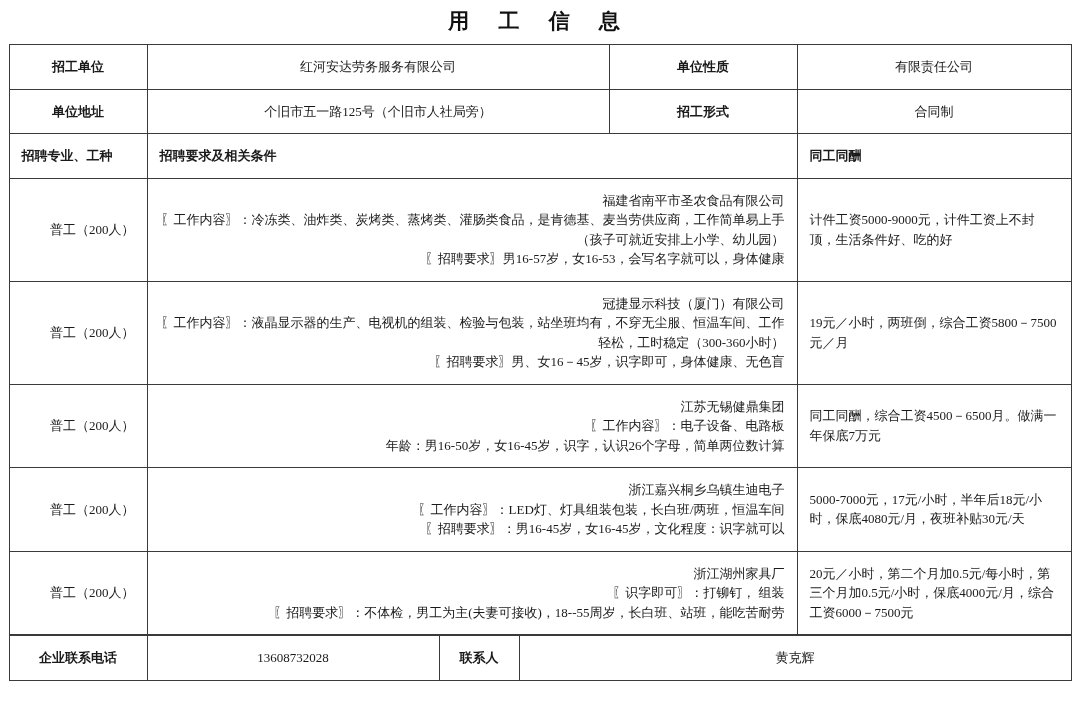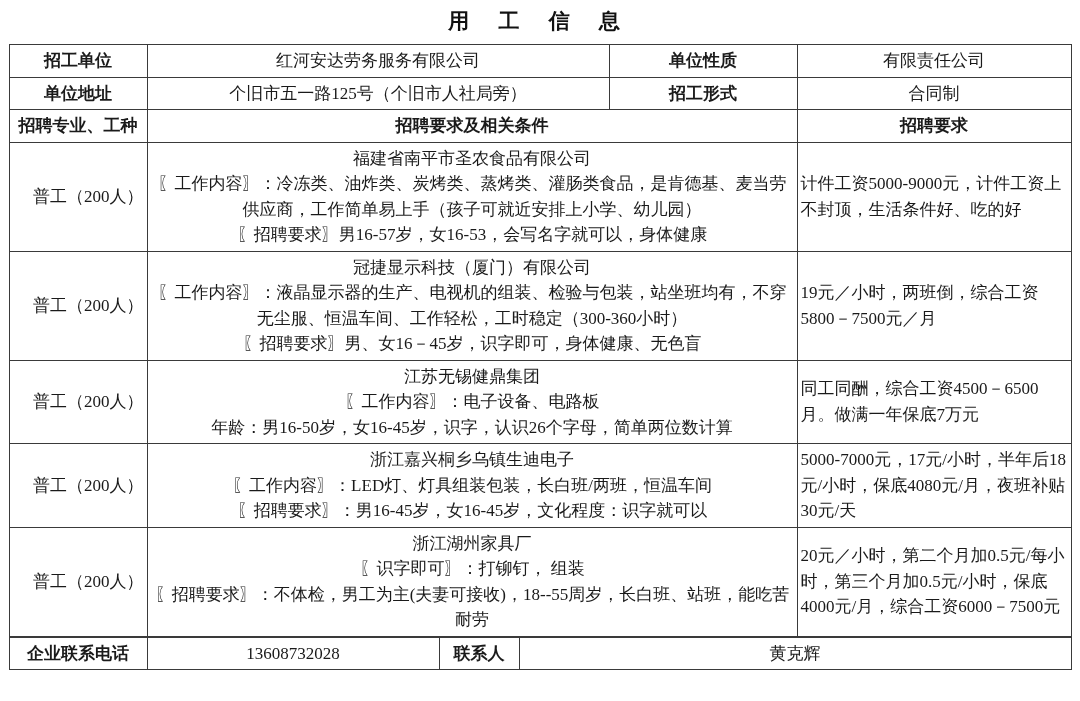--- a/index.html
+++ b/index.html
@@ -31,52 +31,52 @@
     font-family: "Liberation Serif", "DejaVu Serif", serif;
   }
   table.main {
     border-collapse: collapse;
     width: 1062px;
     margin: 0 auto;
     table-layout: fixed;
   }
   table.main td {
     border: 1px solid #3a3a3a;
-    padding: 3px;
-    vertical-align: middle;
-    font-size: 17px;
+    padding: 12px;
+    vertical-align: middle;
+    font-size: 13px;
     line-height: 1.5;
     color: #1a1a1a;
   }
   .lbl {
     text-align: center;
     font-weight: bold;
     font-size: 15px;
     padding: 5px 4px;
     white-space: nowrap;
   }
   .val-center {
     text-align: center;
     padding: 5px 6px;
     font-size: 14.5px;
   }
   .hdr-center {
-    text-align: center;
+    text-align: left;
     font-weight: bold;
     font-size: 15.5px;
     padding: 6px 4px;
   }
   .job-title-cell {
     text-align: right;
     font-size: 15px;
     padding: 4px;
     vertical-align: middle;
   }
   .detail-cell {
-    text-align: center;
+    text-align: right;
     padding: 9px 6px 9px 8px;
     vertical-align: middle;
     font-size: 14.2px;
     line-height: 1.55;
   }
   .wage-cell {
     text-align: left;
     padding: 9px 4px 9px 5px;
     vertical-align: middle;
     font-size: 13.6px;
@@ -113,21 +113,21 @@
       </tr>
       <tr>
         <td class="lbl">单位地址</td>
         <td class="val-center">个旧市五一路125号（个旧市人社局旁）</td>
         <td class="lbl">招工形式</td>
         <td class="val-center">合同制</td>
       </tr>
       <tr>
         <td class="hdr-center">招聘专业、工种</td>
         <td class="hdr-center" colspan="2">招聘要求及相关条件</td>
-        <td class="hdr-center">招聘要求</td>
+        <td class="hdr-center">同工同酬</td>
       </tr>
 
       <tr>
         <td class="job-title-cell">普工（200人）</td>
         <td class="detail-cell" colspan="2">
           <span class="detail-line">福建省南平市圣农食品有限公司</span>
           <span class="detail-line">〖工作内容〗：冷冻类、油炸类、炭烤类、蒸烤类、灌肠类食品，是肯德基、麦当劳供应商，工作简单易上手（孩子可就近安排上小学、幼儿园）</span>
           <span class="detail-line">〖招聘要求〗男16-57岁，女16-53，会写名字就可以，身体健康</span>
         </td>
         <td class="wage-cell">

